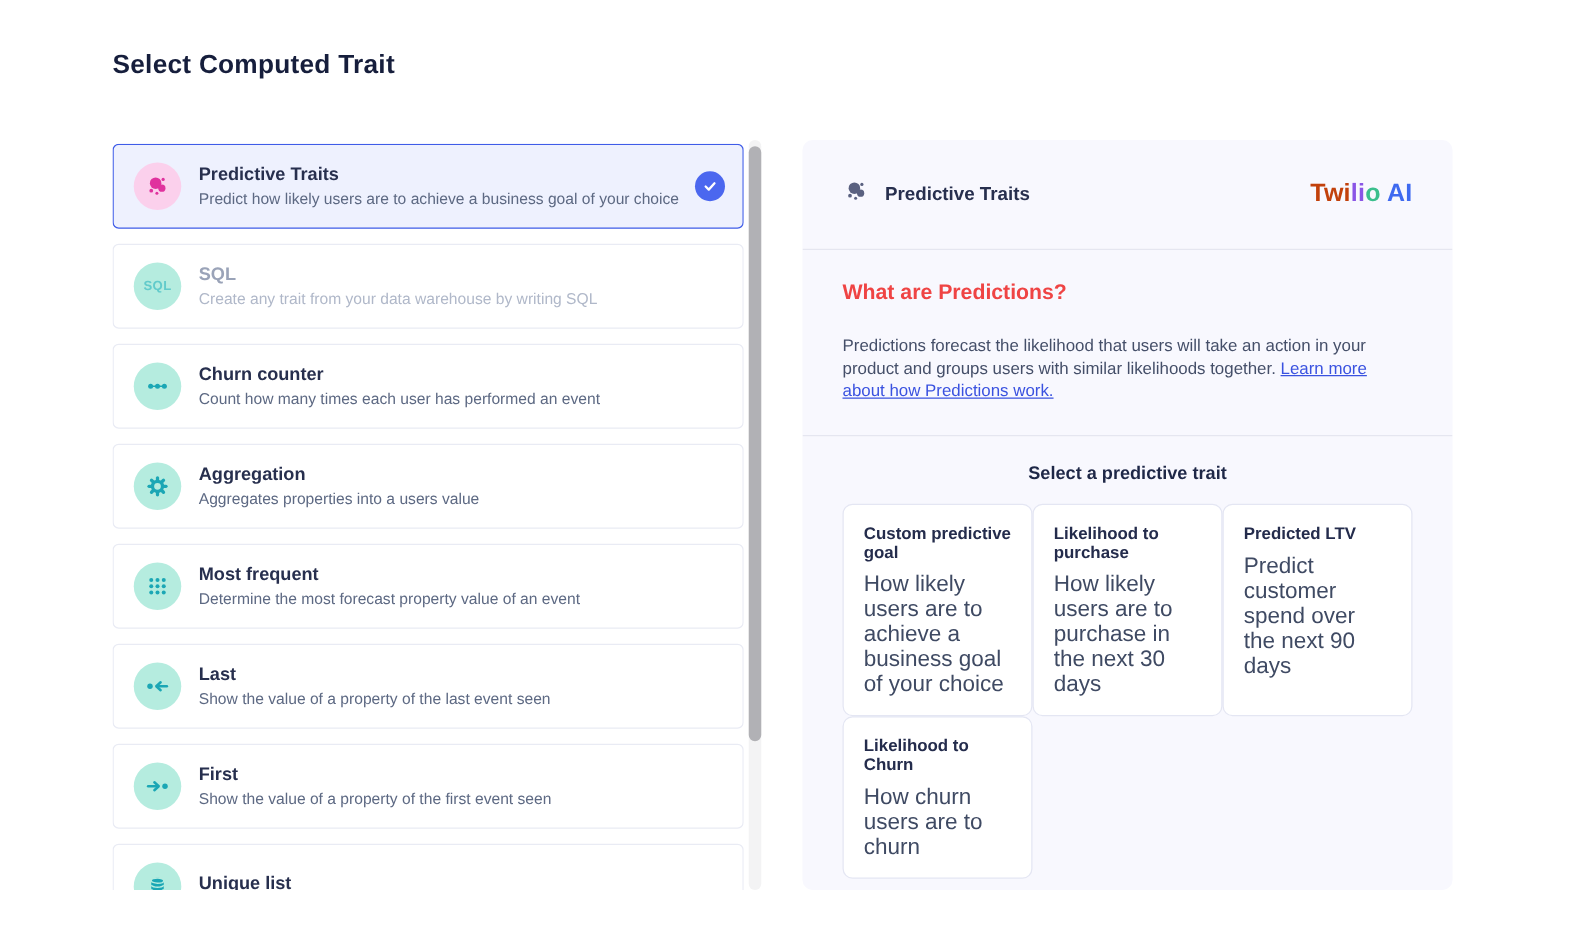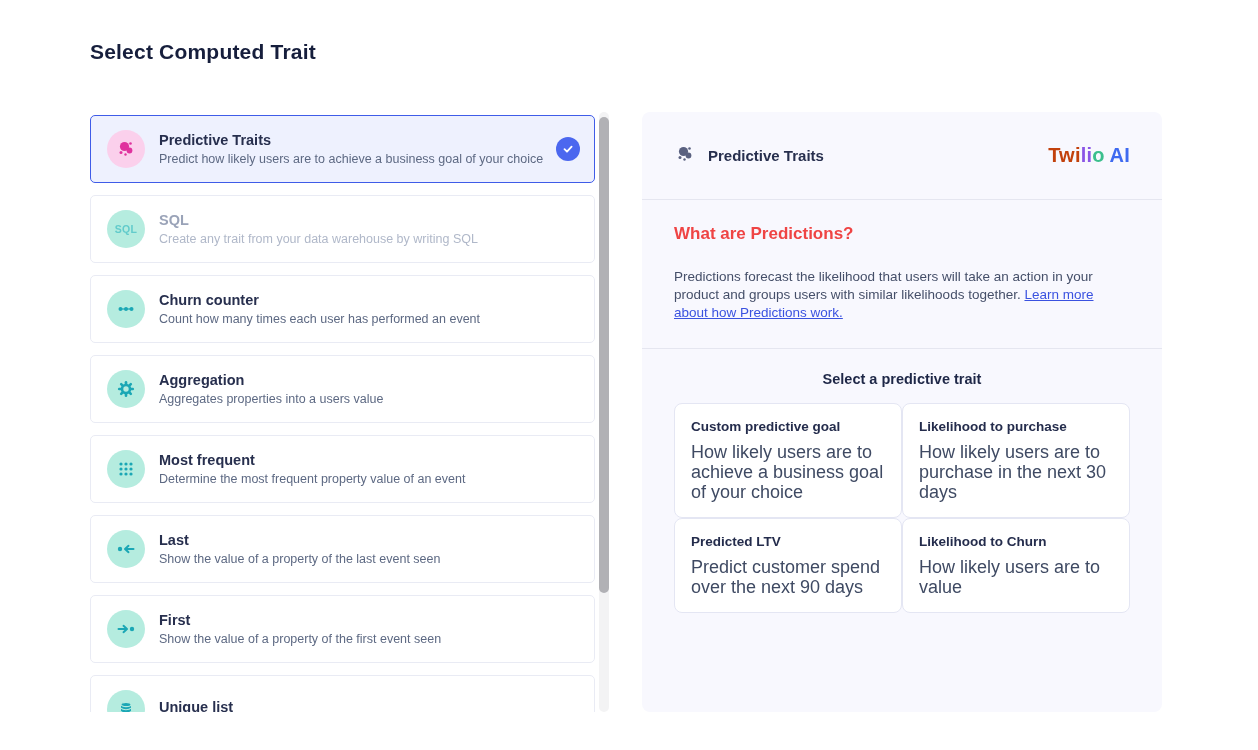--- a/index.html
+++ b/index.html
@@ -48,21 +48,21 @@
   .brand .b3 { color: #3bbf8d; }
   .brand .b4 { color: #3f6af0; }
 
   .about-section { padding: 24px 32px 26px 32px; border-bottom: 1px solid #e5e6f0; }
   .about-heading { font-size: 17px; font-weight: 700; color: #ef4444; margin-bottom: 24px; }
   .about-body { font-size: 13.5px; line-height: 18px; color: #454f69; max-width: 456px; }
   .about-link { color: #3a52e0; text-decoration: underline; cursor: pointer; }
 
   .select-section { padding: 22px 32px; }
   .select-heading { font-size: 14.5px; font-weight: 700; color: #1e2747; margin-bottom: 16px; text-align: center; }
-  .card-grid { display: grid; grid-template-columns: 1fr 1fr; }
+  .card-grid { display: grid; grid-template-columns: 1fr 1fr 1fr; }
   .pred-card { background: #ffffff; border: 1px solid #e4e6f3; border-radius: 8px;
     padding: 15px 16px; cursor: pointer; min-height: 84px; }
   .pred-card-title { font-size: 13.5px; font-weight: 700; color: #242c4c; margin-bottom: 8px; }
   .pred-card-desc { font-size: 18px; line-height: 20px; color: #3f4a63; }
 </style>
 </head>
 <body>
 
 <h1 class="page-title">Select Computed Trait</h1>
 
@@ -151,21 +151,21 @@
             <circle cx="11" cy="11" r="1.6"></circle>
             <circle cx="16" cy="11" r="1.6"></circle>
         <circle cx="6" cy="16" r="1.6"></circle>
             <circle cx="11" cy="16" r="1.6"></circle>
             <circle cx="16" cy="16" r="1.6"></circle>
       </g>
         </svg>
     </span>
     <span class="trait-text">
       <span class="trait-title">Most frequent</span>
-      <span class="trait-desc">Determine the most frequent property value of an event</span>
+      <span class="trait-desc">Determine the most forecast property value of an event</span>
     </span>
   </div>
 
   <div class="trait-item">
     <span class="icon-circle icon-mint">
       <svg width="22" height="22" viewBox="0 0 22 22">
         <line x1="18.5" y1="11" x2="11" y2="11" stroke="#1ba7b5" stroke-width="2" stroke-linecap="round"></line>
         <path d="M13.5 7.8 L10 11 L13.5 14.2" fill="none" stroke="#1ba7b5" stroke-width="2" stroke-linecap="round" stroke-linejoin="round"></path>
         <circle cx="5" cy="11" r="2.2" fill="#1ba7b5"></circle>
       </svg>
@@ -250,19 +250,19 @@
         <div class="pred-card-desc">How likely users are to purchase in the next 30 days</div>
       </div>
 
       <div class="pred-card">
         <div class="pred-card-title">Predicted LTV</div>
         <div class="pred-card-desc">Predict customer spend over the next 90 days</div>
       </div>
 
       <div class="pred-card">
         <div class="pred-card-title">Likelihood to Churn</div>
-        <div class="pred-card-desc">How likely users are to value</div>
+        <div class="pred-card-desc">How churn users are to churn</div>
       </div>
 
     </div>
   </div>
 
 </div>
 
 </body></html>

